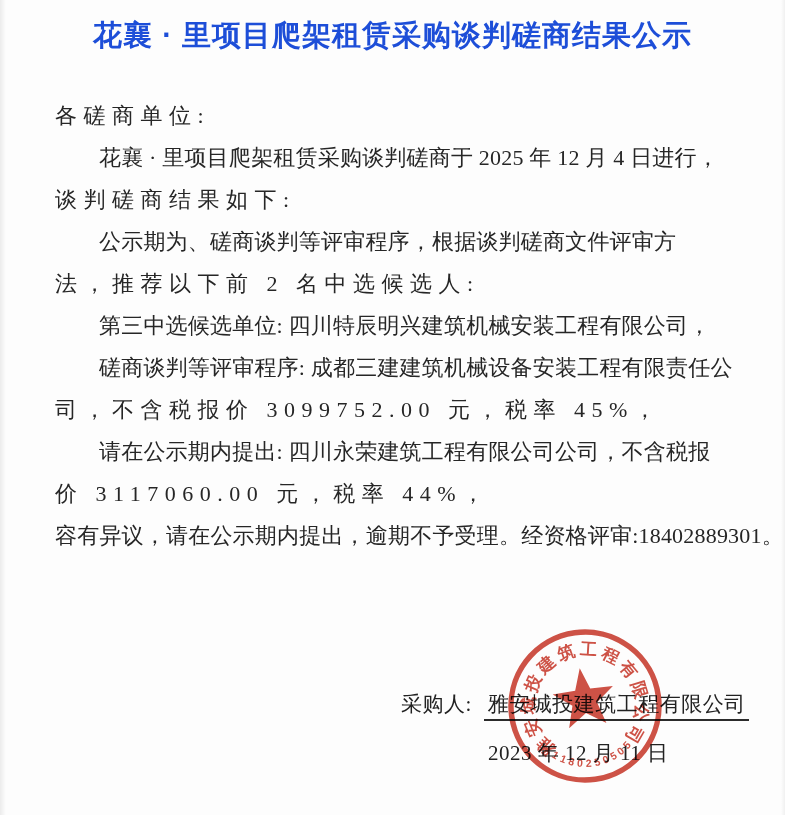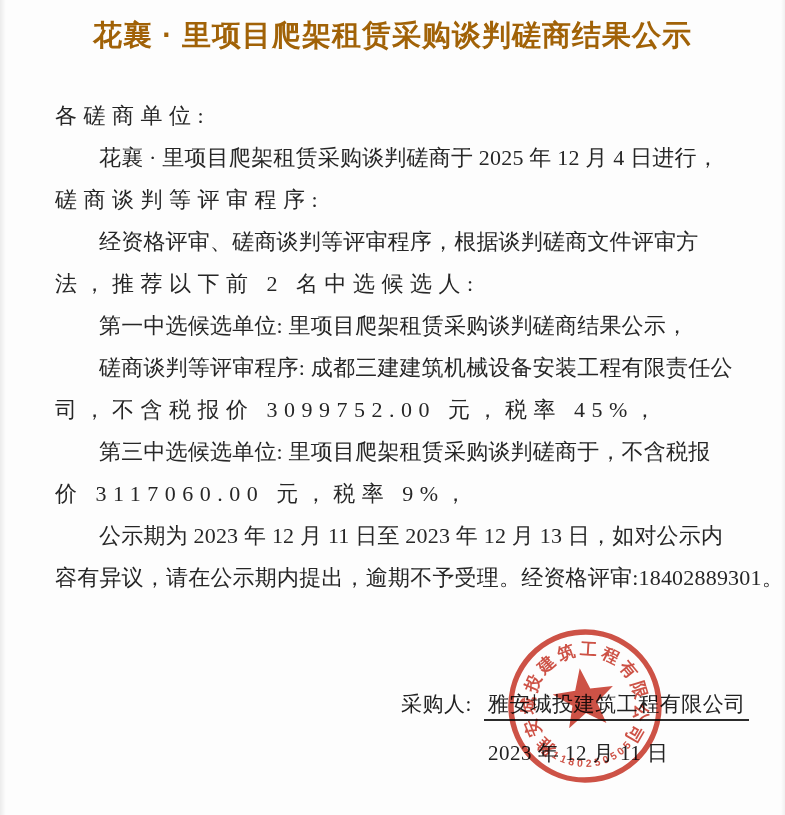--- a/index.html
+++ b/index.html
@@ -26,21 +26,21 @@
     background:linear-gradient(to left,rgba(0,0,0,0.05),rgba(0,0,0,0));
     pointer-events:none;
   }
   .doc-title{
     position:absolute;left:0;top:16px;width:785px;
     text-align:center;
     font-family:"Liberation Sans","DejaVu Sans",sans-serif;
     font-weight:700;
     font-size:29px;
     letter-spacing:1px;
-    color:#a16207;
+    color:#1d4ed8;
     white-space:nowrap;
   }
   .body-block{
     position:absolute;left:55px;top:95px;width:680px;
   }
   .line{
     font-size:22px;
     line-height:42px;
     height:42px;
     white-space:nowrap;
@@ -88,29 +88,28 @@
 </head>
 <body>
 
 <div class="page">
 
   <div class="doc-title">花襄 · 里项目爬架租赁采购谈判磋商结果公示</div>
 
   <div class="body-block">
     <div class="line sp">各磋商单位:</div>
     <div class="line ind">花襄 · 里项目爬架租赁采购谈判磋商于 2025 年 12 月 4 日进行，</div>
-    <div class="line sp">磋商谈判等评审程序:</div>
-    <div class="line ind">经资格评审、磋商谈判等评审程序，根据谈判磋商文件评审方</div>
+    <div class="line sp">谈判磋商结果如下:</div>
+    <div class="line ind">公示期为、磋商谈判等评审程序，根据谈判磋商文件评审方</div>
     <div class="line sp">法，推荐以下前 2 名中选候选人:</div>
-    <div class="line ind">第一中选候选单位: 里项目爬架租赁采购谈判磋商结果公示，</div>
+    <div class="line ind">第三中选候选单位: 四川特辰明兴建筑机械安装工程有限公司，</div>
     <div class="line ind">磋商谈判等评审程序: 成都三建建筑机械设备安装工程有限责任公</div>
     <div class="line sp">司，不含税报价 3099752.00 元，税率 45%，</div>
-    <div class="line ind">第三中选候选单位: 里项目爬架租赁采购谈判磋商于，不含税报</div>
-    <div class="line sp">价 3117060.00 元，税率 9%，</div>
-    <div class="line ind">公示期为 2023 年 12 月 11 日至 2023 年 12 月 13 日，如对公示内</div>
+    <div class="line ind">请在公示期内提出: 四川永荣建筑工程有限公司公司，不含税报</div>
+    <div class="line sp">价 3117060.00 元，税率 44%，</div>
     <div class="line">容有异议，请在公示期内提出，逾期不予受理。经资格评审:18402889301。</div>
   </div>
 
   <div class="sig-line">
     <span>采购人:</span><span class="sig-company">雅安城投建筑工程有限公司</span>
   </div>
 
   <div class="sig-date">2023 年 12 月 11 日</div>
 
   <div class="stamp">

